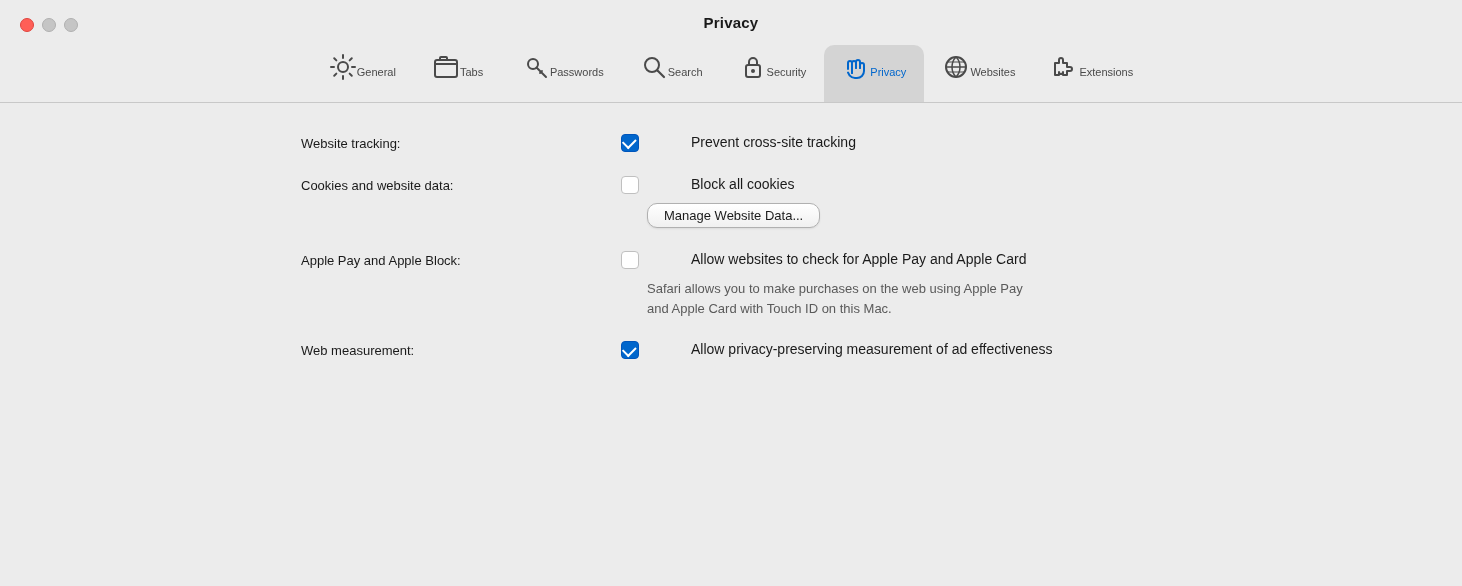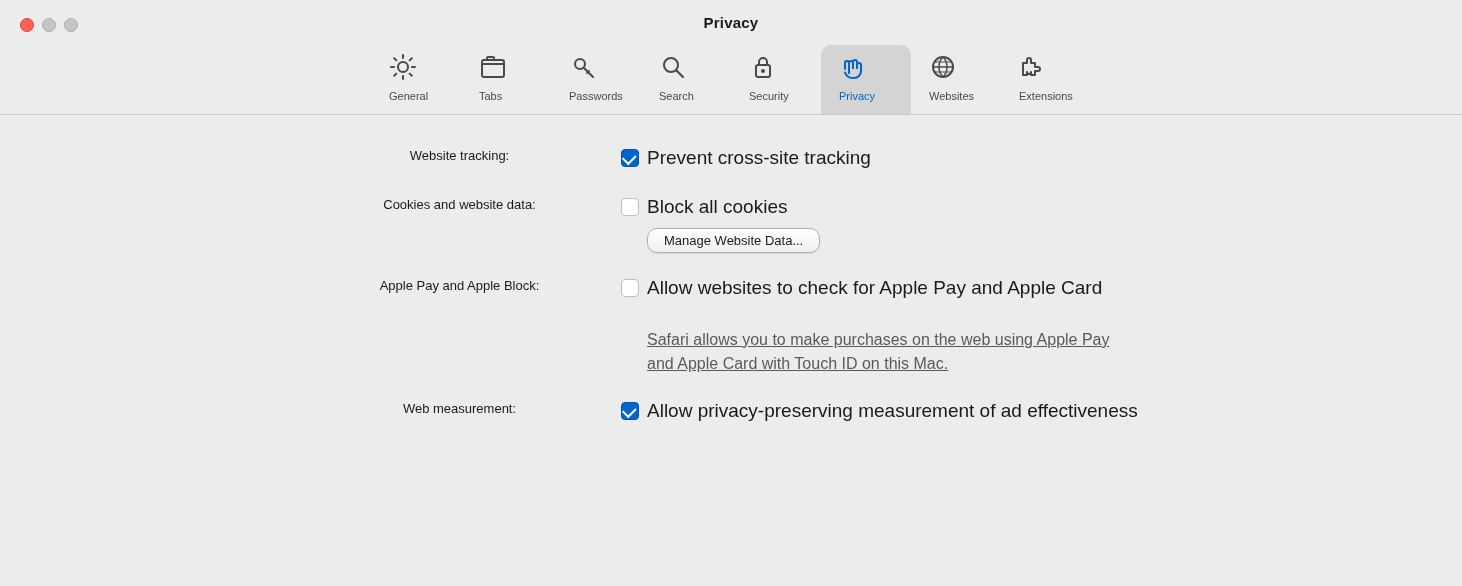--- a/index.html
+++ b/index.html
@@ -50,21 +50,22 @@
       display: flex;
       justify-content: center;
       align-items: flex-end;
       padding: 6px 0 0;
       gap: 0;
       border-bottom: 1px solid #c8c8c8;
     }
 
     .tab-item {
       display: flex;
-      flex-direction: column;
+      flex-direction: row;
+      align-items: center;
       padding: 8px 18px 12px;
       cursor: pointer;
       border-radius: 10px 10px 0 0;
       min-width: 90px;
     }
 
     .tab-item.active {
       background: #d4d4d4;
     }
 
@@ -102,53 +103,53 @@
       display: flex;
       align-items: flex-start;
       width: 860px;
       margin-bottom: 22px;
     }
 
     .row-label {
       font-size: 13px;
       color: #1a1a1a;
       font-weight: 500;
-      text-align: center;
+      text-align: left;
       min-width: 320px;
       padding-right: 3px;
       padding-top: 2px;
       line-height: 1.4;
     }
 
     .row-controls {
       display: flex;
       flex-direction: column;
       gap: 8px;
     }
 
     .checkbox-row {
       display: flex;
       align-items: center;
       gap: 8px;
     }
 
     .checkbox-label {
-      font-size: 19px;
+      font-size: 14px;
       color: #1a1a1a;
       line-height: 1.4;
+      margin-left: 44px;
     }
 
     .checkbox-sublabel {
-      font-size: 16px;
+      font-size: 13px;
       color: #5a5a5a;
       max-width: 500px;
       line-height: 1.5;
-      margin-top: 18px;
+      margin-top: 2px;
       padding-left: 26px;
-      text-decoration: underline;
     }
 
     
     .mac-checkbox {
       width: 18px;
       height: 18px;
       border-radius: 4px;
       border: 1.5px solid #c0c0c0;
       background: white;
       display: flex;

